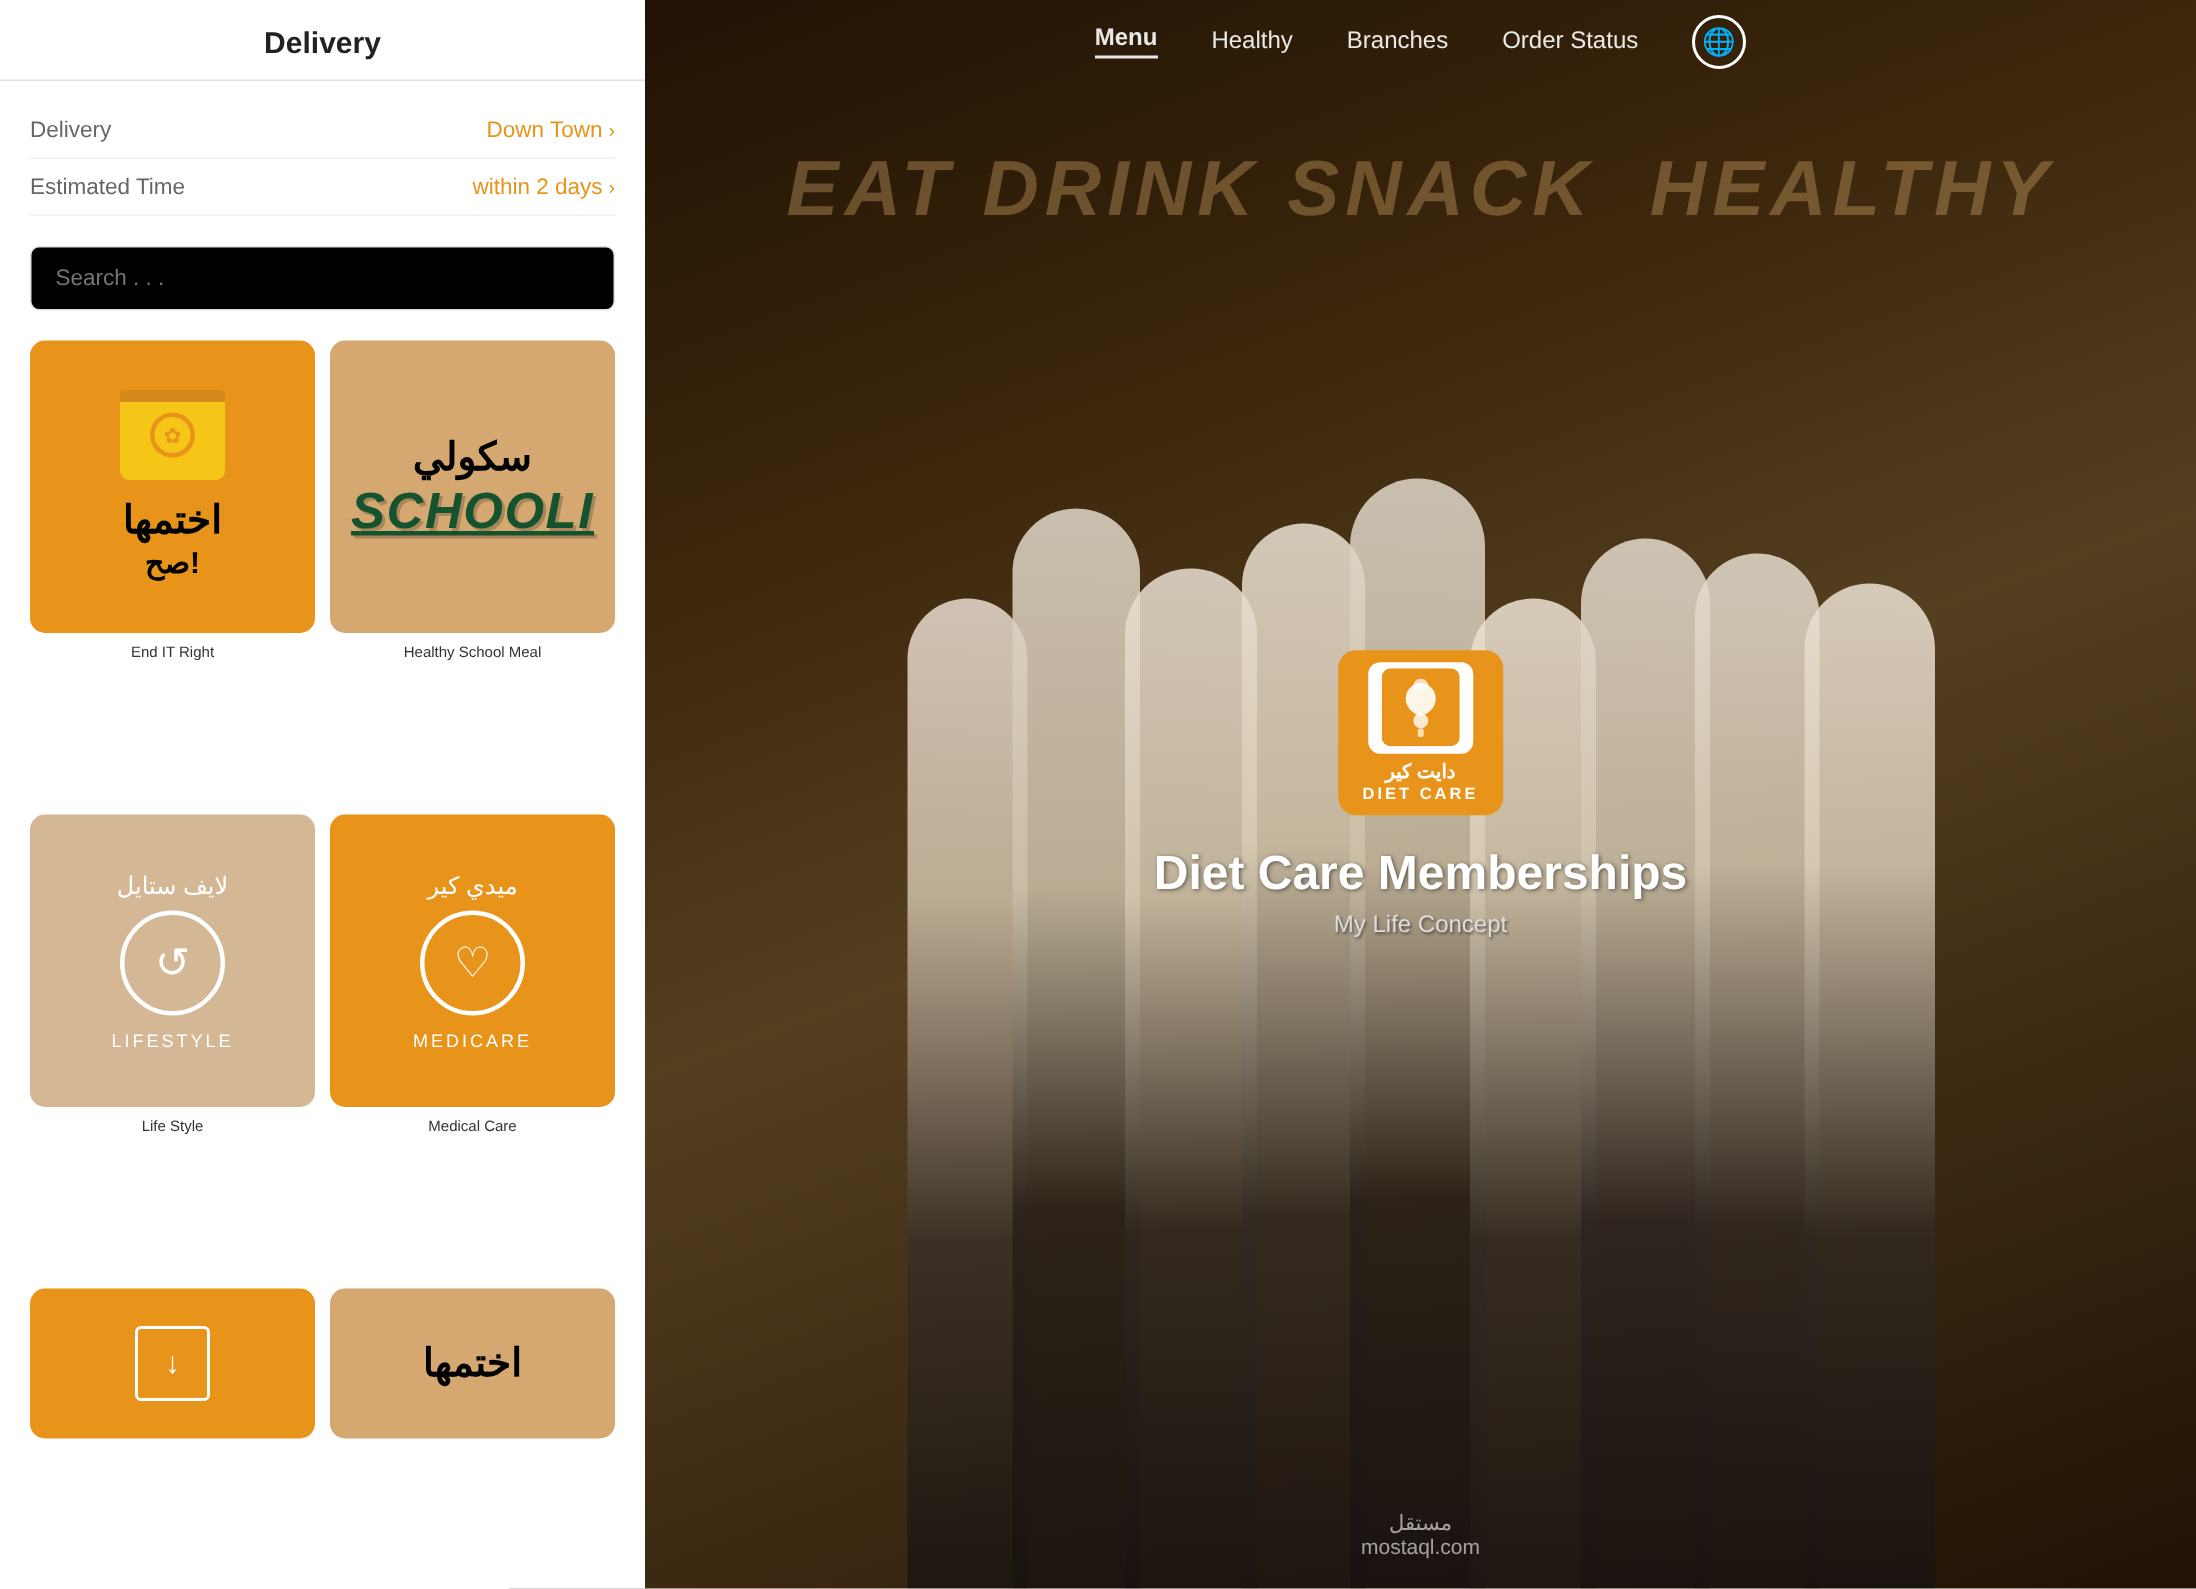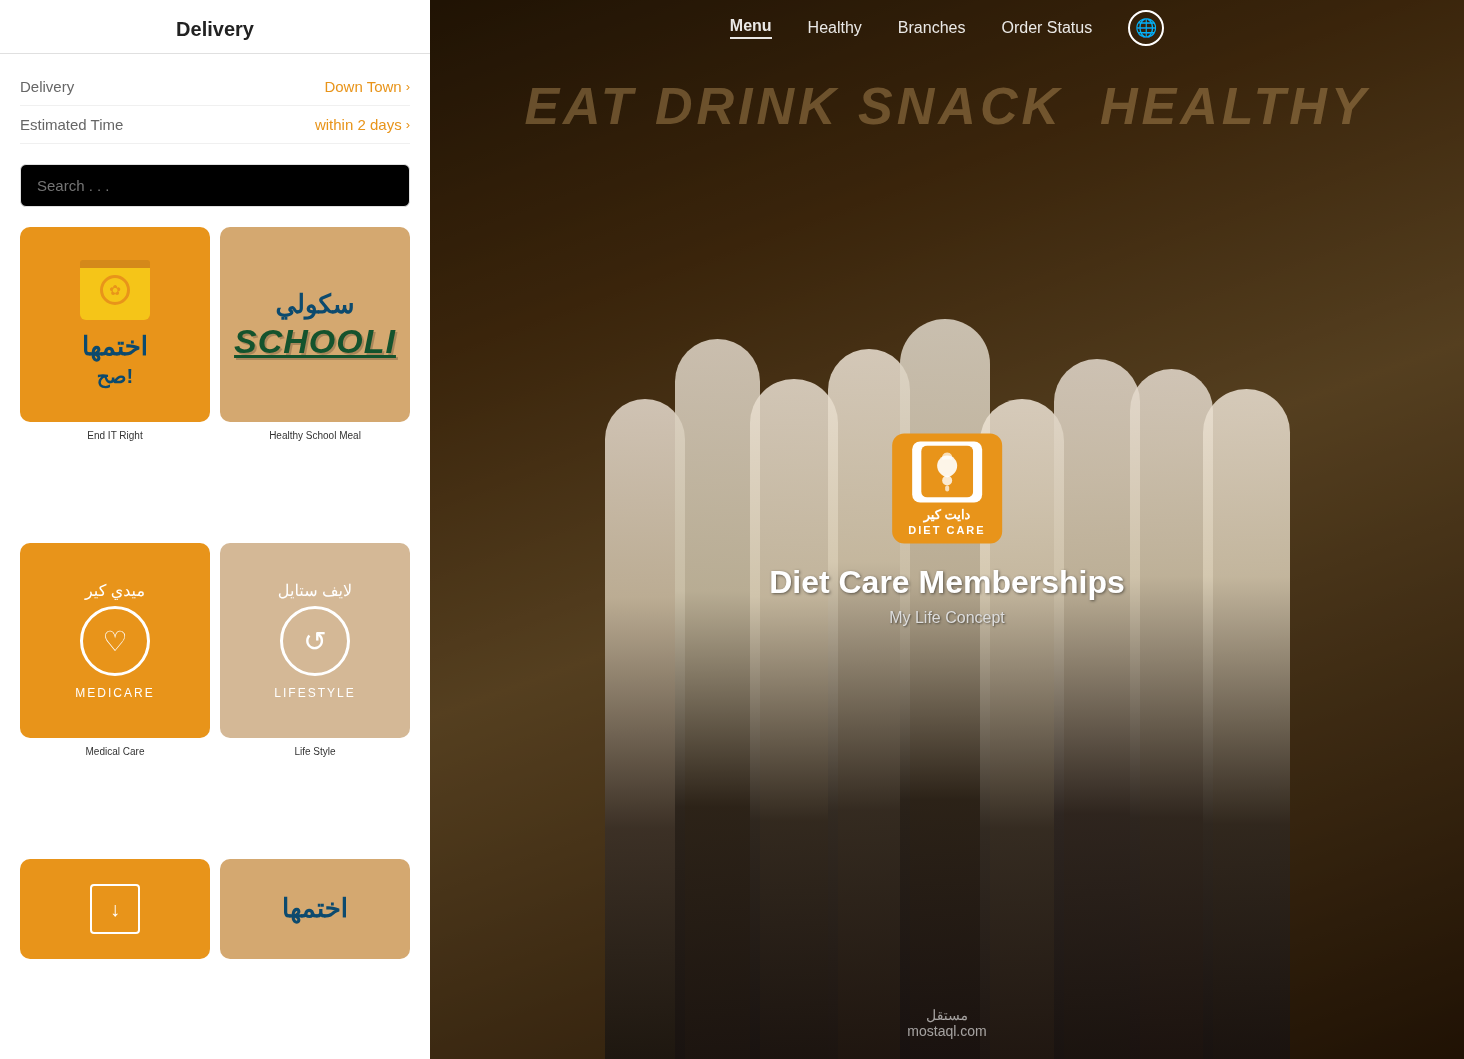--- a/index.html
+++ b/index.html
@@ -97,21 +97,21 @@
     }
     .category-label {
       margin-top: 8px;
       font-size: 10px;
       color: #333;
       text-align: center;
     }
 
     
     .card-text-arabic {
-      color: #0c4a6e;
+      color: #000000;
       font-size: 26px;
       font-weight: bold;
       text-align: left;
       line-height: 1.3;
     }
     .card-text-schooli {
       color: #14532d;
       font-size: 34px;
       font-weight: 900;
       text-align: left;
@@ -296,21 +296,21 @@
       transform: translateX(-50%);
       color: rgba(255,255,255,0.6);
       font-size: 14px;
       z-index: 10;
       text-align: center;
     }
 
     
     .wood-text {
       position: absolute;
-      top: 76px;
+      top: 96px;
       left: 50%;
       transform: translateX(-50%);
       color: rgba(200,160,100,0.4);
       font-size: 52px;
       font-weight: 900;
       letter-spacing: 4px;
       white-space: nowrap;
       z-index: 2;
       font-style: italic;
     }
@@ -374,43 +374,43 @@
       <div class="category-card" style="background:#d4a870;">
         <div class="card-inner">
           <div class="card-text-arabic">سكولي</div>
           <div class="card-text-schooli">SCHOOLI</div>
         </div>
       </div>
       <span class="category-label">Healthy School Meal</span>
     </div>
 
     <div class="category-item">
+      <div class="category-card light-bg">
+        <div class="card-inner lifestyle-card-inner">
+          <div class="card-icon-arabic" style="color:#fff;font-size:16px;margin-bottom:6px;">لايف ستايل</div>
+          <div class="card-icon-circle">
+            <span style="font-size:28px;color:#fff;">↺</span>
+          </div>
+          <div class="card-icon-text" style="color:#fff;font-size:12px;letter-spacing:2px;">LIFESTYLE</div>
+        </div>
+      </div>
+      <span class="category-label">Life Style</span>
+    </div>
+
+    <div class="category-item">
       <div class="category-card">
         <div class="card-inner">
           <div class="card-icon-arabic" style="color:#fff;font-size:16px;margin-bottom:6px;">ميدي كير</div>
           <div class="card-icon-circle">
             <span style="font-size:28px;color:#fff;">♡</span>
           </div>
           <div class="card-icon-text" style="color:#fff;font-size:12px;letter-spacing:2px;">MEDICARE</div>
         </div>
       </div>
       <span class="category-label">Medical Care</span>
-    </div>
-
-    <div class="category-item">
-      <div class="category-card light-bg">
-        <div class="card-inner lifestyle-card-inner">
-          <div class="card-icon-arabic" style="color:#fff;font-size:16px;margin-bottom:6px;">لايف ستايل</div>
-          <div class="card-icon-circle">
-            <span style="font-size:28px;color:#fff;">↺</span>
-          </div>
-          <div class="card-icon-text" style="color:#fff;font-size:12px;letter-spacing:2px;">LIFESTYLE</div>
-        </div>
-      </div>
-      <span class="category-label">Life Style</span>
     </div>
 
     <div class="category-item">
       <div class="category-card" style="height:100px;overflow:hidden;">
         <div class="card-inner">
           <div style="width:50px;height:50px;border:2px solid #fff;border-radius:4px;display:flex;align-items:center;justify-content:center;">
             <span style="color:#fff;font-size:20px;">↓</span>
           </div>
         </div>
       </div>

